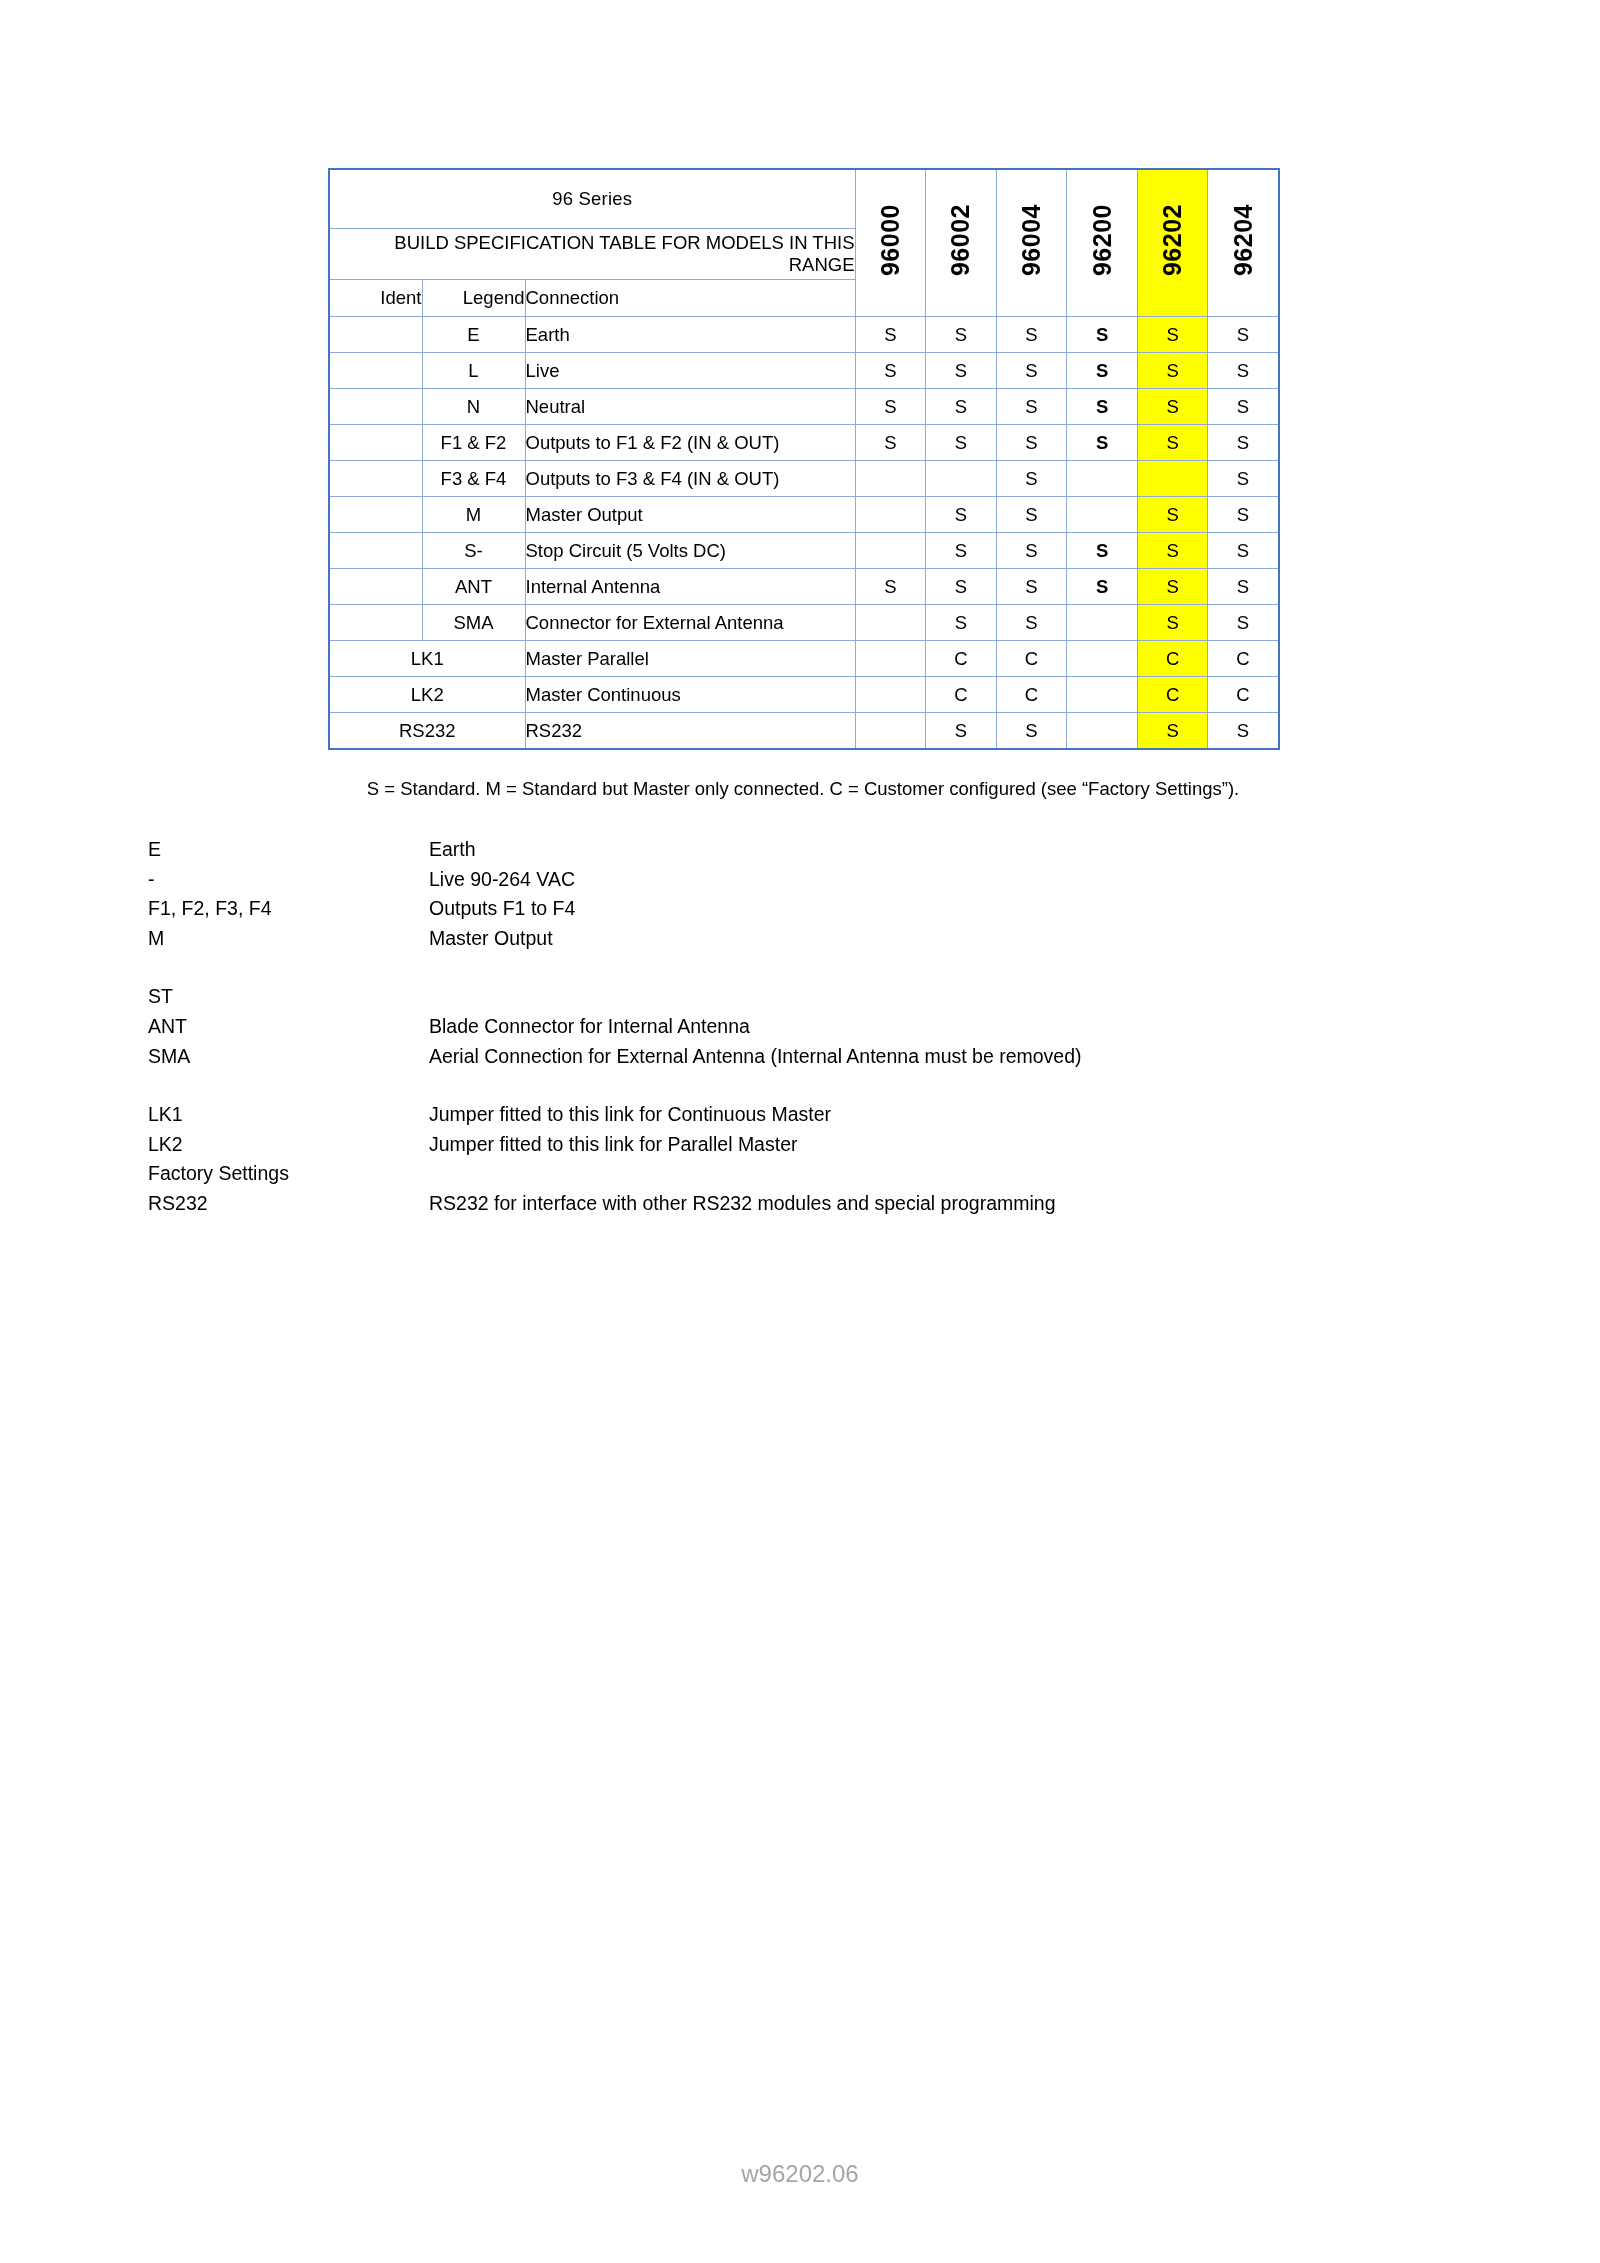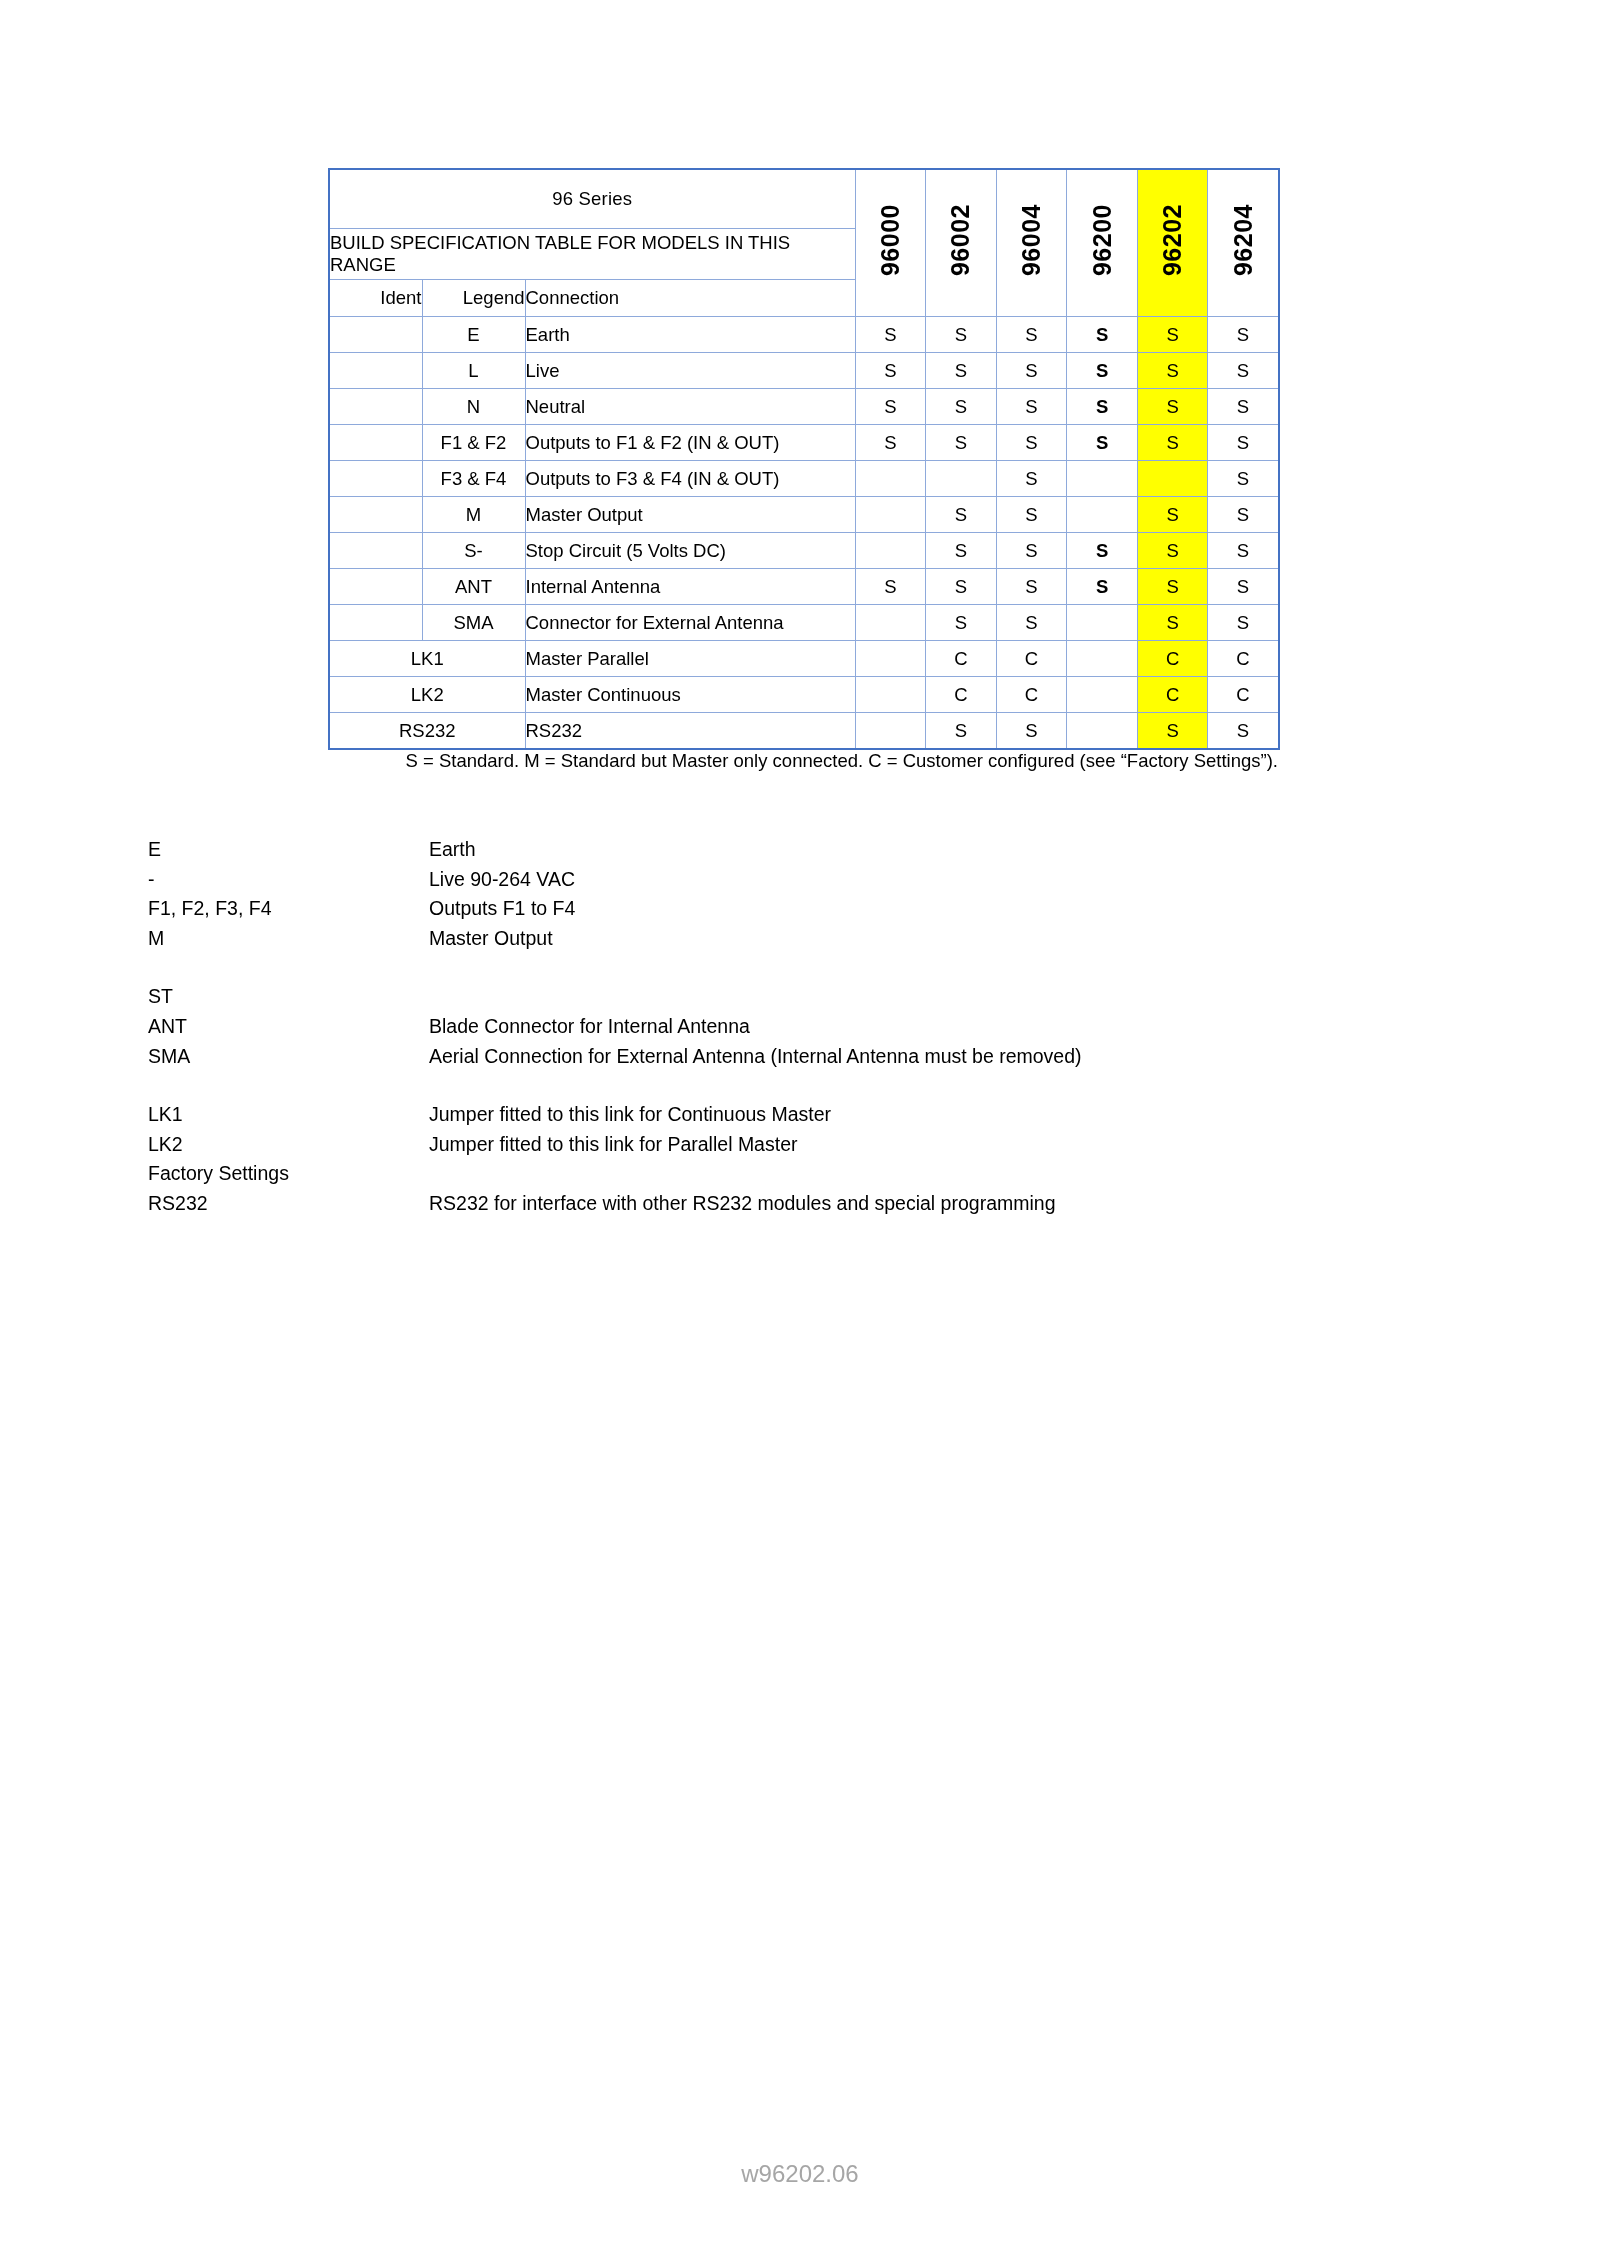--- a/index.html
+++ b/index.html
@@ -61,21 +61,21 @@
 
   .title-cell {
     height: 58px;
     text-align: center;
     font-size: 33px;
     font-weight: bold;
     letter-spacing: .2px;
   }
   .subtitle-cell {
     height: 50px;
-    text-align: left;
+    text-align: right;
     padding-left: 10px;
     font-size: 18.5px;
   }
   .model-head {
     height: 0;
     text-align: center;
     vertical-align: middle;
     padding: 0;
   }
   .model-head .vtext {
@@ -107,23 +107,23 @@
   td.ident-cell  { text-align: center; }
   td.legend-cell { text-align: center; }
   td.conn-cell   { text-align: left; padding-left: 10px; }
   td.mark-cell   { text-align: center; font-size: 19px; }
   td.mark-cell.bold-mark { font-weight: bold; }
 
   
   .footnote {
     position: absolute;
     left: 328px;
-    top: 750px;
+    top: 778px;
     width: 950px;
-    text-align: right;
+    text-align: center;
     font-size: 18.5px;
     white-space: nowrap;
   }
 
   
   .defs {
     position: absolute;
     left: 148px;
     top: 835px;
     width: 1300px;

